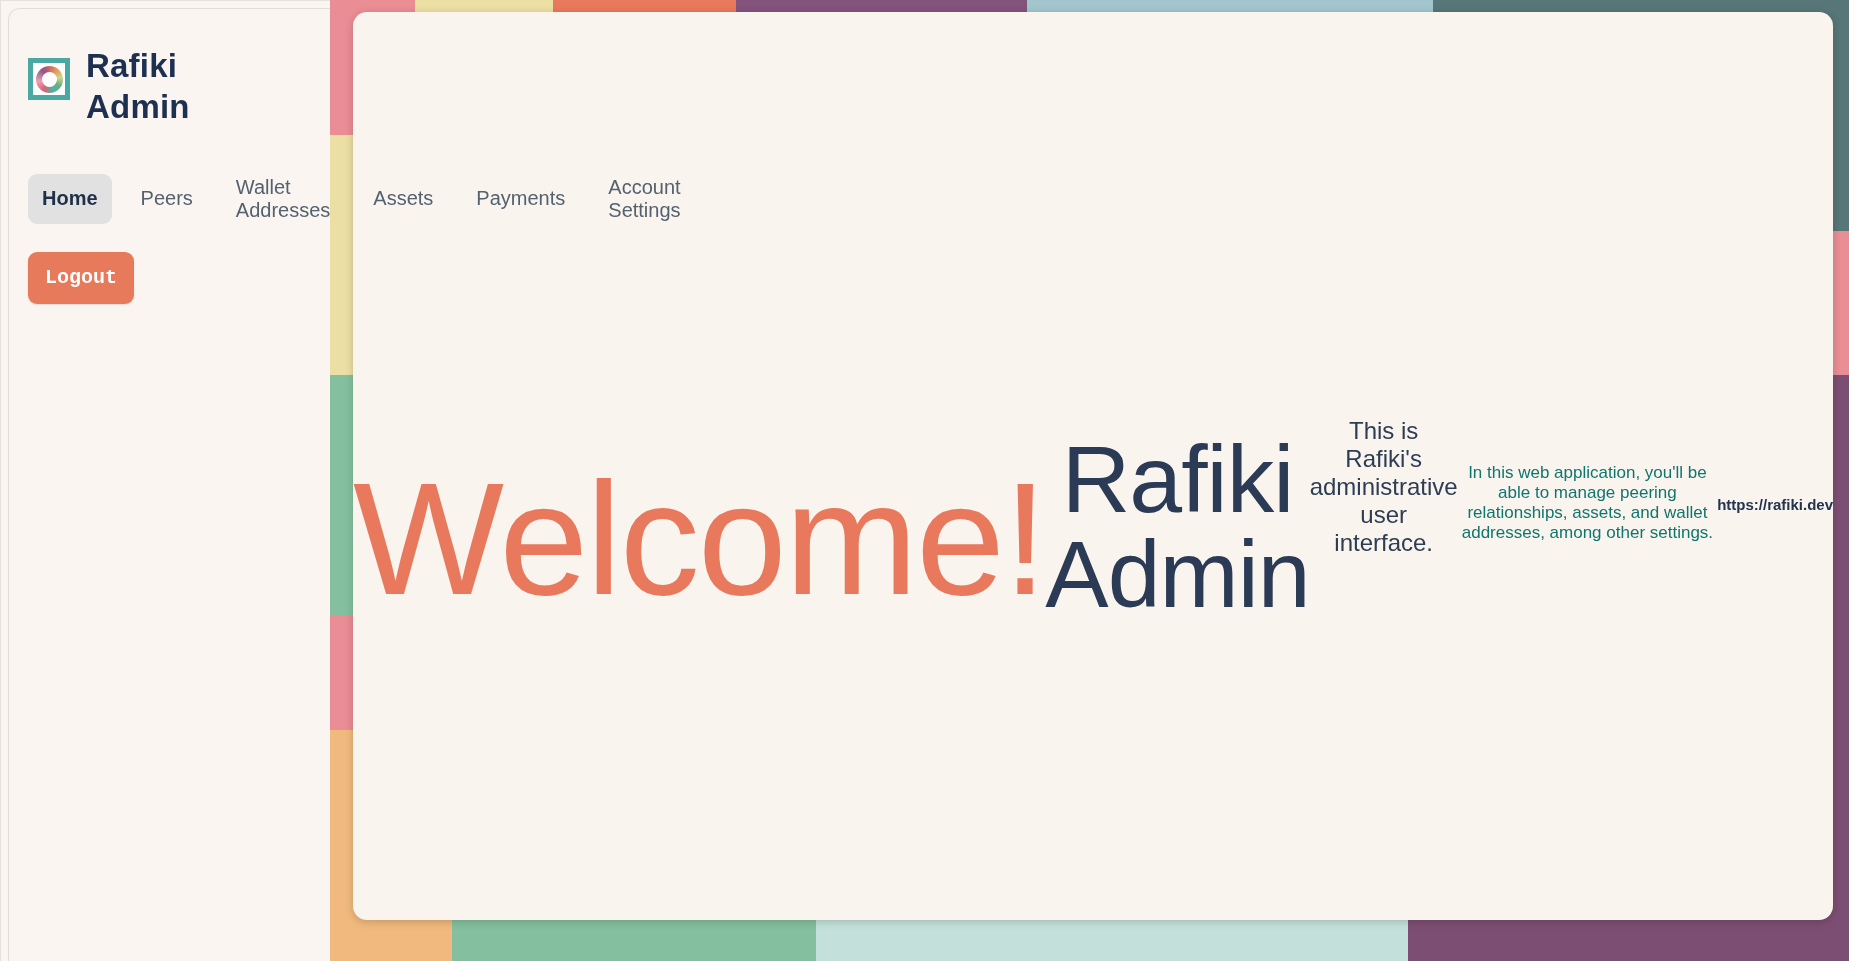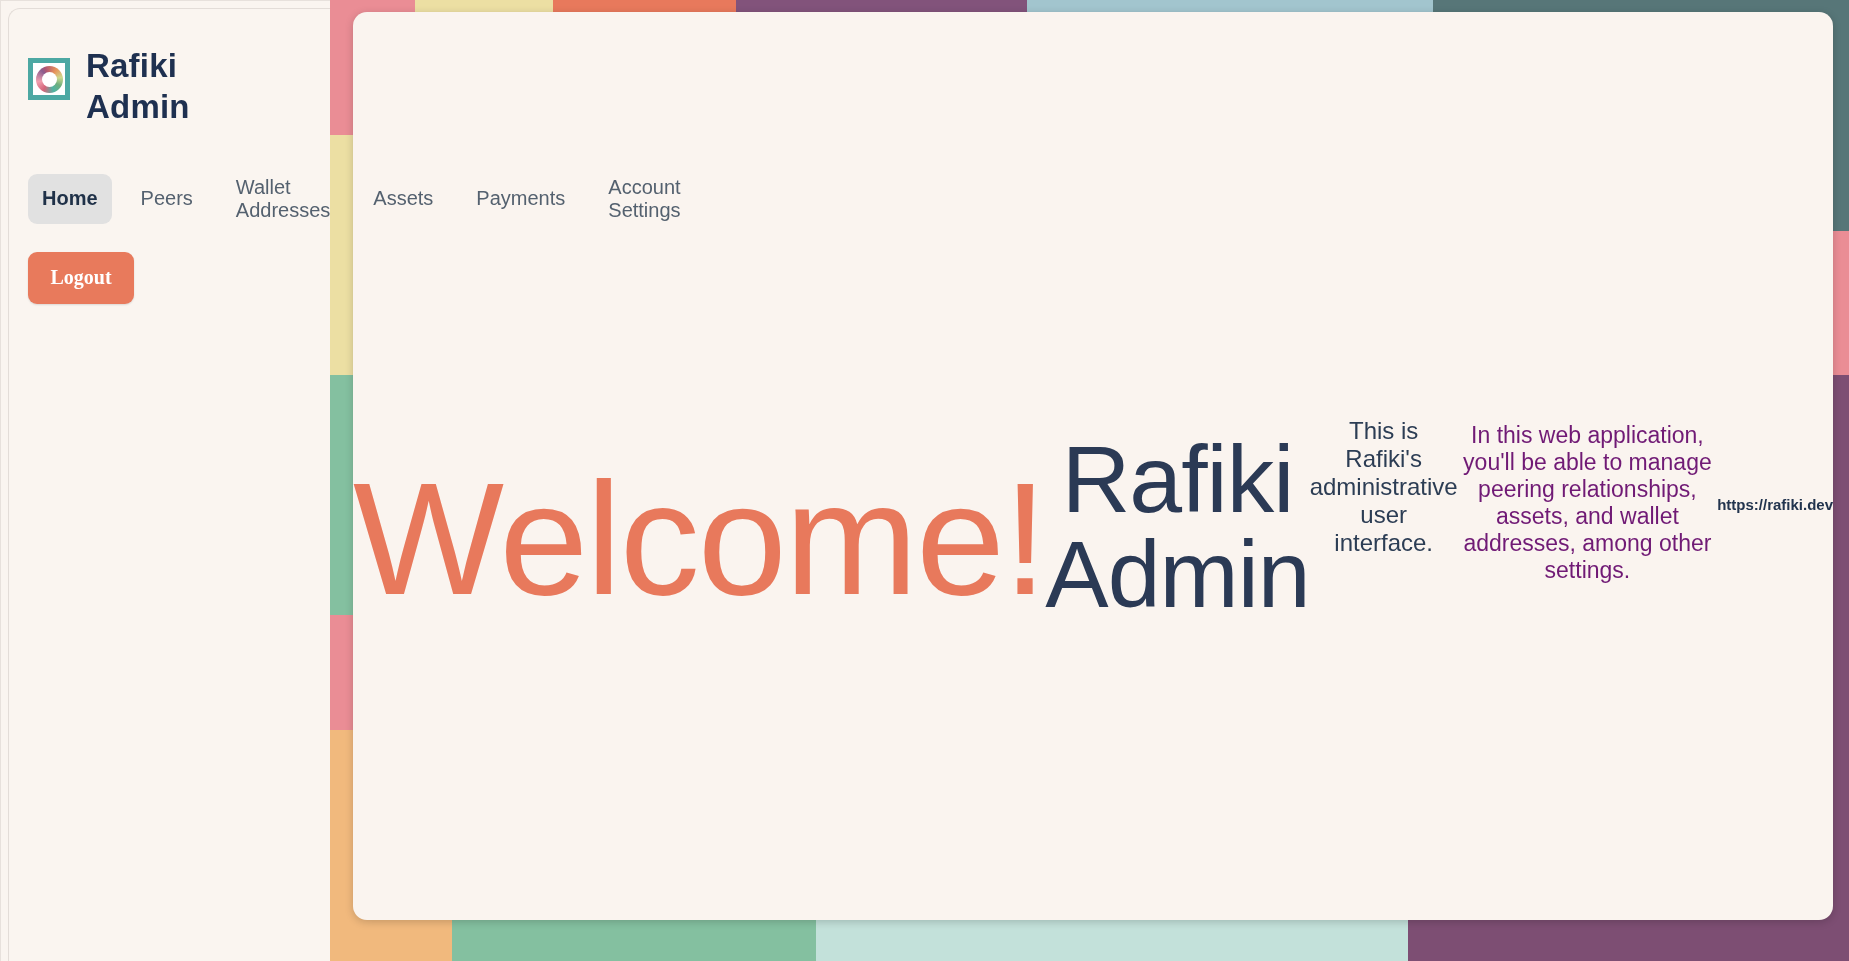--- a/index.html
+++ b/index.html
@@ -39,21 +39,21 @@
   }
   .nav { margin-top:46px; display:flex; flex-direction:row; gap:15px; }
   .nav-item {
     height:50px; display:flex; align-items:center; padding:0 14px;
     border-radius:9px; font-size:20px; color:#54616f; cursor:pointer;
   }
   .nav-item.active { background:#e1e1e1; color:#1f3148; font-weight:700; }
   .logout-btn {
     margin-top:28px; width:106px; height:52px; border:none; border-radius:9px;
     background:#e87a5c; color:#ffffff; font-size:20px; font-weight:700;
-    font-family:Liberation Serif, serif; cursor:pointer;
+    font-family:Liberation Mono, monospace; cursor:pointer;
     box-shadow:0 1px 2px rgba(0,0,0,0.12);
   }
 
   
   .main-area { position:absolute; left:330px; top:0; right:0; bottom:0; }
   .bg-top {
     position:absolute; left:0; right:0; top:0; height:50%;
     background:linear-gradient(90deg,
       #ea8d95 0 5.6%, #ecdfa3 5.6% 14.7%, #e8795c 14.7% 26.7%,
       #82537b 26.7% 45.9%, #a2c5ce 45.9% 72.6%, #577678 72.6% 100%);
@@ -84,21 +84,21 @@
   }
   .welcome-heading {
     margin-top:145px; font-size:160px; line-height:1; font-weight:400;
     color:#e8795c; letter-spacing:-2px;
   }
   .card-title {
     margin-top:122px; font-size:95px; line-height:1; font-weight:400;
     color:#2b3a55; letter-spacing:-1px;
   }
   .card-subtitle { margin-top:42px; font-size:24px; color:#2c3d54; }
-  .card-description { margin-top:74px; font-size:23px; color:#701a75; }
+  .card-description { margin-top:74px; font-size:17px; color:#0f766e; }
   .card-link {
     margin-top:76px; font-size:15px; font-weight:700; color:#22344e;
     text-decoration:none; cursor:pointer;
   }
 </style>
 </head>
 <body>
 
 <aside class="sidebar">
   <div class="brand">

